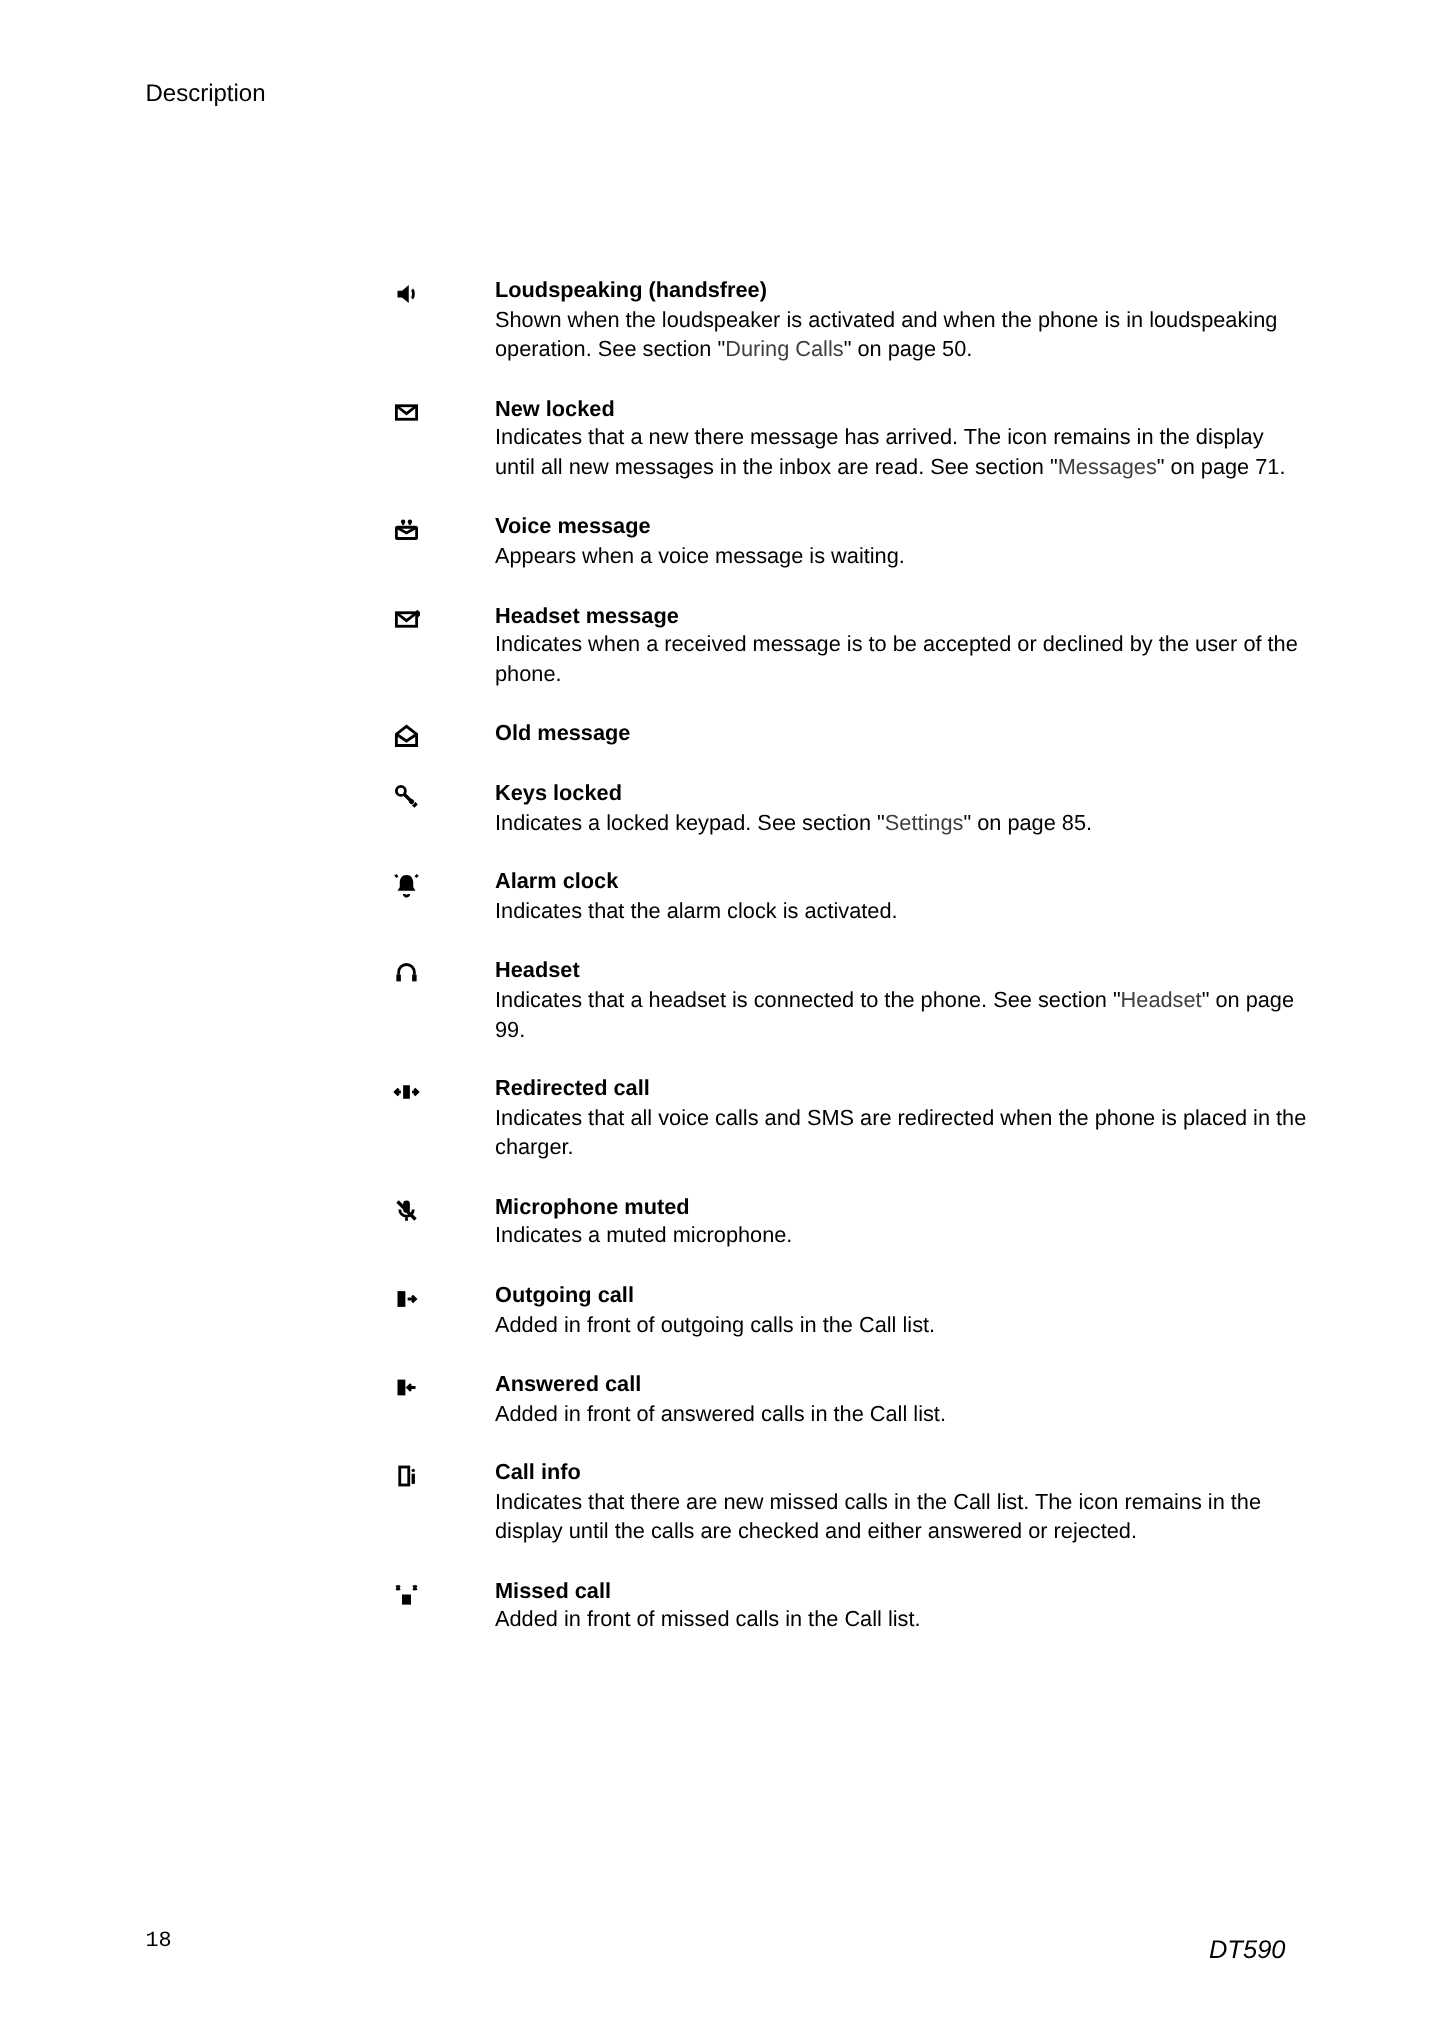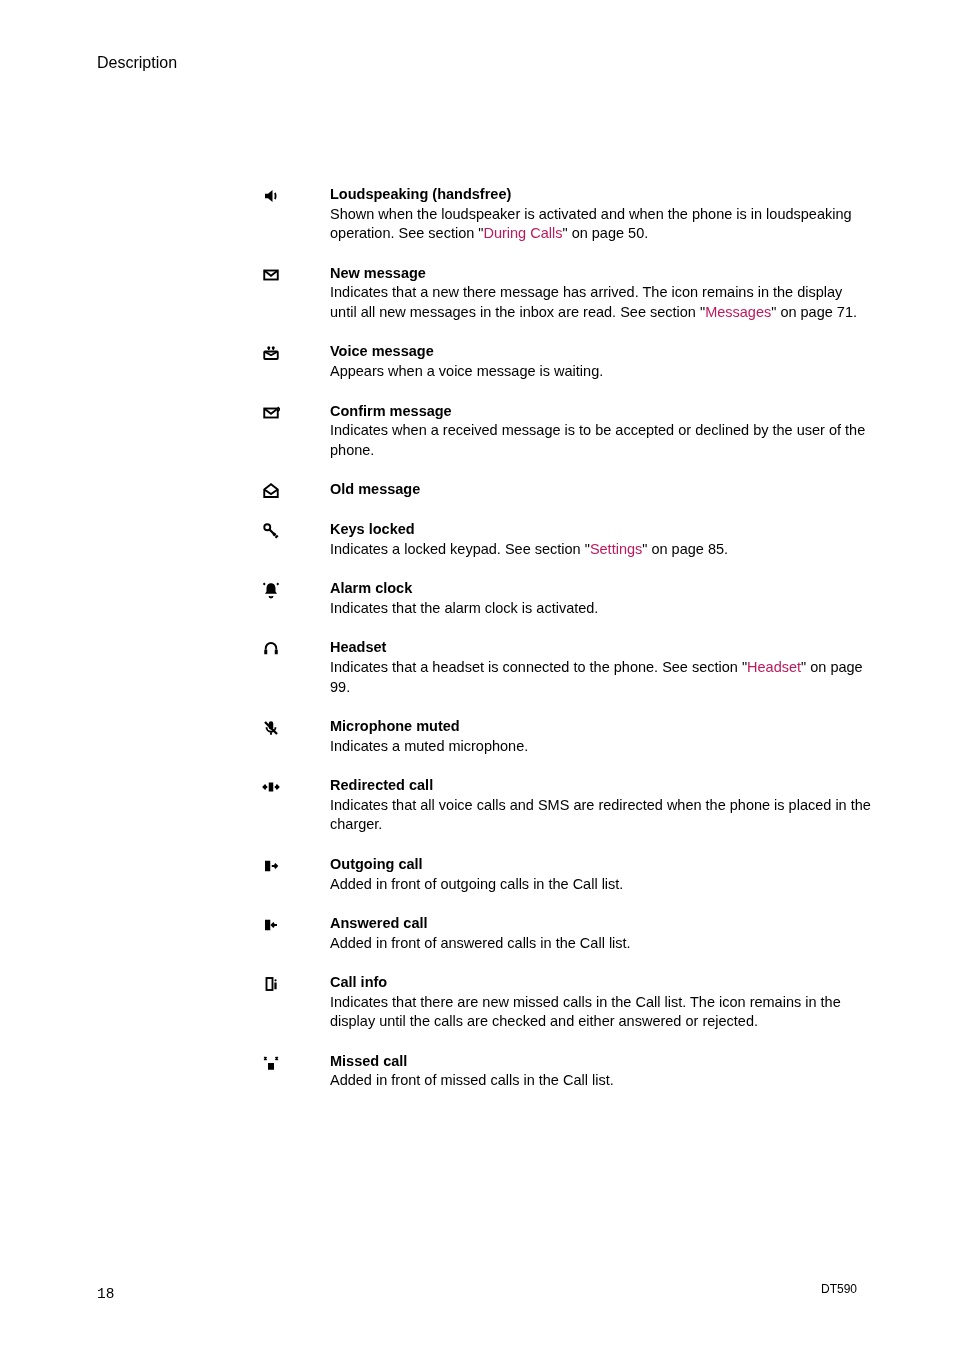--- a/index.html
+++ b/index.html
@@ -42,34 +42,35 @@
   .text-col {
     flex: 1;
     font-size: 14.5px;
     line-height: 1.35;
   }
   .text-col .title {
     font-weight: bold;
     text-align: right;
   }
   .link {
-    color: #be185d;
+    color: #404040;
   }
   .footer-left {
     position: absolute;
     bottom: 50px;
     left: 97px;
     font-size: 14.5px;
     font-family: Liberation Mono, monospace;
   }
   .footer-right {
     position: absolute;
-    bottom: 56px;
+    bottom: 42px;
     right: 97px;
-    font-size: 12px;
+    font-size: 17px;
+    font-style: italic;
   }
 </style>
 </head>
 <body>
 
 <div class="header">Description</div>
 
 <div class="content" id="content">
     <div class="entry">
       <div class="icon-col">
@@ -80,21 +81,21 @@
       </div>
       <div class="text-col"><span class="title">Loudspeaking (handsfree)</span><br><span>Shown when the loudspeaker is activated and when the phone is in loudspeaking operation. See section "</span><span class="link">During Calls</span><span>" on page 50.</span></div>
     </div>
     <div class="entry">
       <div class="icon-col">
         <svg width="18" height="18" viewBox="0 0 24 24" fill="none" stroke="black" stroke-width="2.5">
           <rect x="3" y="6" width="18" height="12" fill="none"></rect>
           <path d="M3 6l9 7 9-7"></path>
         </svg>
       </div>
-      <div class="text-col"><span class="title">New message</span><br><span>Indicates that a new there message has arrived. The icon remains in the display until all new messages in the inbox are read. See section "</span><span class="link">Messages</span><span>" on page 71.</span></div>
+      <div class="text-col"><span class="title">New locked</span><br><span>Indicates that a new there message has arrived. The icon remains in the display until all new messages in the inbox are read. See section "</span><span class="link">Messages</span><span>" on page 71.</span></div>
     </div>
     <div class="entry">
       <div class="icon-col">
         <svg width="18" height="18" viewBox="0 0 24 24" fill="none" stroke="black" stroke-width="2.5">
           <rect x="3" y="10" width="18" height="10" rx="1" fill="none"></rect>
           <path d="M3 10l9 5 9-5"></path>
           <circle cx="9" cy="5" r="2" fill="black" stroke="none"></circle>
           <circle cx="15" cy="5" r="2" fill="black" stroke="none"></circle>
           <path d="M9 5v3M15 5v3" stroke-width="2"></path>
         </svg>
@@ -102,21 +103,21 @@
       <div class="text-col"><span class="title">Voice message</span><br><span>Appears when a voice message is waiting.</span></div>
     </div>
     <div class="entry">
       <div class="icon-col">
         <svg width="18" height="18" viewBox="0 0 24 24" fill="none" stroke="black" stroke-width="2.5">
           <rect x="3" y="6" width="18" height="12" fill="none"></rect>
           <path d="M3 6l9 7 9-7"></path>
           <path d="M21 4l3 3-3 3" stroke-width="2"></path>
         </svg>
       </div>
-      <div class="text-col"><span class="title">Confirm message</span><br><span>Indicates when a received message is to be accepted or declined by the user of the phone.</span></div>
+      <div class="text-col"><span class="title">Headset message</span><br><span>Indicates when a received message is to be accepted or declined by the user of the phone.</span></div>
     </div>
     <div class="entry">
       <div class="icon-col">
         <svg width="18" height="18" viewBox="0 0 24 24" fill="none" stroke="black" stroke-width="2.5">
           <path d="M3 10v10h18V10L12 3 3 10z" fill="none"></path>
           <path d="M3 10l9 6 9-6"></path>
         </svg>
       </div>
       <div class="text-col"><span class="title">Old message</span><br></div>
     </div>
@@ -146,40 +147,40 @@
           <path d="M5 13v-2a7 7 0 0114 0v2" fill="none"></path>
           <rect x="3" y="13" width="4" height="6" fill="black" stroke="none"></rect>
           <rect x="17" y="13" width="4" height="6" fill="black" stroke="none"></rect>
         </svg>
       </div>
       <div class="text-col"><span class="title">Headset</span><br><span>Indicates that a headset is connected to the phone. See section "</span><span class="link">Headset</span><span>" on page 99.</span></div>
     </div>
     <div class="entry">
       <div class="icon-col">
         <svg width="18" height="18" viewBox="0 0 24 24" fill="none" stroke="black" stroke-width="2.5">
+          <rect x="9" y="6" width="6" height="12" fill="black" stroke="none"></rect>
+          <path d="M2 12h5M5 9l-3 3 3 3" fill="none"></path>
+          <path d="M22 12h-5M19 9l3 3-3 3" fill="none"></path>
+        </svg>
+      </div>
+      <div class="text-col"><span class="title">Redirected call</span><br><span>Indicates that all voice calls and SMS are redirected when the phone is placed in the charger.</span></div>
+    </div>
+    <div class="entry">
+      <div class="icon-col">
+        <svg width="18" height="18" viewBox="0 0 24 24" fill="none" stroke="black" stroke-width="2.5">
           <rect x="9" y="3" width="6" height="11" rx="3" fill="black" stroke="none"></rect>
           <path d="M6 11a6 6 0 0012 0M12 17v4" fill="none"></path>
           <line x1="4" y1="4" x2="20" y2="20" stroke-width="3"></line>
         </svg>
       </div>
       <div class="text-col"><span class="title">Microphone muted</span><br><span>Indicates a muted microphone.</span></div>
     </div>
     <div class="entry">
       <div class="icon-col">
         <svg width="18" height="18" viewBox="0 0 24 24" fill="none" stroke="black" stroke-width="2.5">
-          <rect x="9" y="6" width="6" height="12" fill="black" stroke="none"></rect>
-          <path d="M2 12h5M5 9l-3 3 3 3" fill="none"></path>
-          <path d="M22 12h-5M19 9l3 3-3 3" fill="none"></path>
-        </svg>
-      </div>
-      <div class="text-col"><span class="title">Redirected call</span><br><span>Indicates that all voice calls and SMS are redirected when the phone is placed in the charger.</span></div>
-    </div>
-    <div class="entry">
-      <div class="icon-col">
-        <svg width="18" height="18" viewBox="0 0 24 24" fill="none" stroke="black" stroke-width="2.5">
           <rect x="4" y="5" width="7" height="14" fill="black" stroke="none"></rect>
           <path d="M13 12h7M17 9l3 3-3 3" fill="none"></path>
         </svg>
       </div>
       <div class="text-col"><span class="title">Outgoing call</span><br><span>Added in front of outgoing calls in the Call list.</span></div>
     </div>
     <div class="entry">
       <div class="icon-col">
         <svg width="18" height="18" viewBox="0 0 24 24" fill="none" stroke="black" stroke-width="2.5">
           <rect x="4" y="5" width="7" height="14" fill="black" stroke="none"></rect>

